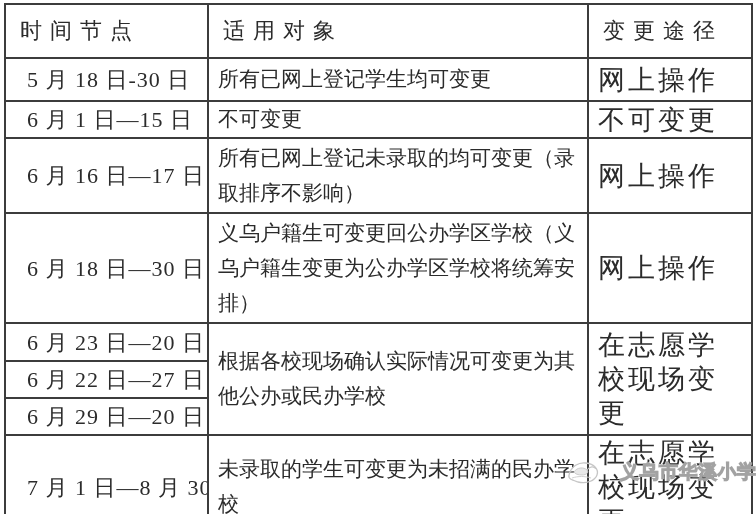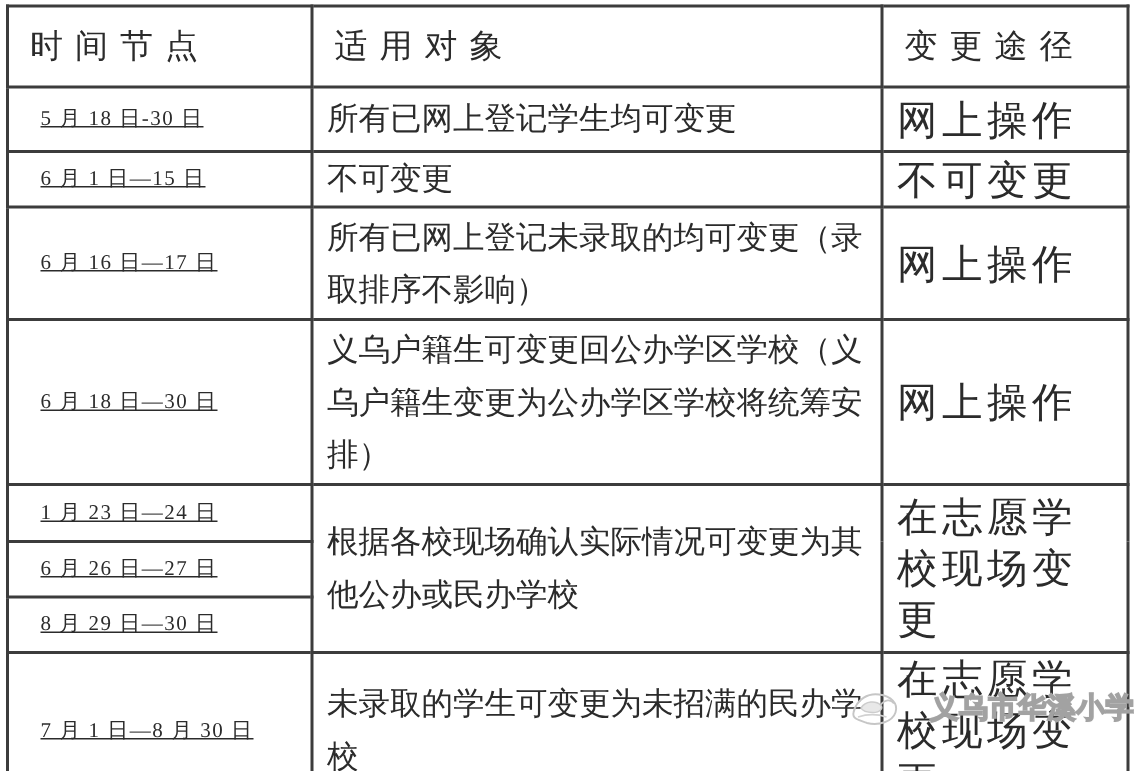--- a/index.html
+++ b/index.html
@@ -29,27 +29,26 @@
 
   th.hdr {
     font-size:22px;
     letter-spacing:8px;
     padding:0 4px 0 14px;
     line-height:50px;
     white-space:nowrap;
     overflow:hidden;
   }
   td.c-time {
-    font-size:14px;
+    font-size:22px;
     letter-spacing:1px;
     padding:0 2px 0 21px;
     line-height:35px;
     white-space:nowrap;
     overflow:hidden;
-    text-decoration:underline;
   }
   td.c-target {
     font-size:21px;
     letter-spacing:0;
     padding:0 6px 0 9px;
     line-height:35px;
     word-break:break-all;
     font-family:Liberation Serif, serif;
   }
   td.c-method {
@@ -111,29 +110,29 @@
       <td class="c-method">网上操作</td>
     </tr>
 
     <tr style="height:110px">
       <td class="c-time">6 月 18 日—30 日</td>
       <td class="c-target">义乌户籍生可变更回公办学区学校（义乌户籍生变更为公办学区学校将统筹安排）</td>
       <td class="c-method">网上操作</td>
     </tr>
 
     <tr style="height:38px">
-      <td class="c-time">1 月 23 日—24 日</td>
+      <td class="c-time">6 月 23 日—20 日</td>
       <td class="c-target" rowspan="3">根据各校现场确认实际情况可变更为其他公办或民办学校</td>
       <td class="c-method" rowspan="3">在志愿学校现场变更</td>
     </tr>
     <tr style="height:37px">
-      <td class="c-time">6 月 26 日—27 日</td>
+      <td class="c-time">6 月 22 日—27 日</td>
     </tr>
     <tr style="height:37px">
-      <td class="c-time">8 月 29 日—30 日</td>
+      <td class="c-time">6 月 29 日—20 日</td>
     </tr>
 
     <tr style="height:70px" class="last-row">
       <td class="c-time">7 月 1 日—8 月 30 日</td>
       <td class="c-target">未录取的学生可变更为未招满的民办学校</td>
       <td class="c-method">在志愿学校现场变更</td>
     </tr>
   </tbody>
     </table>
 

